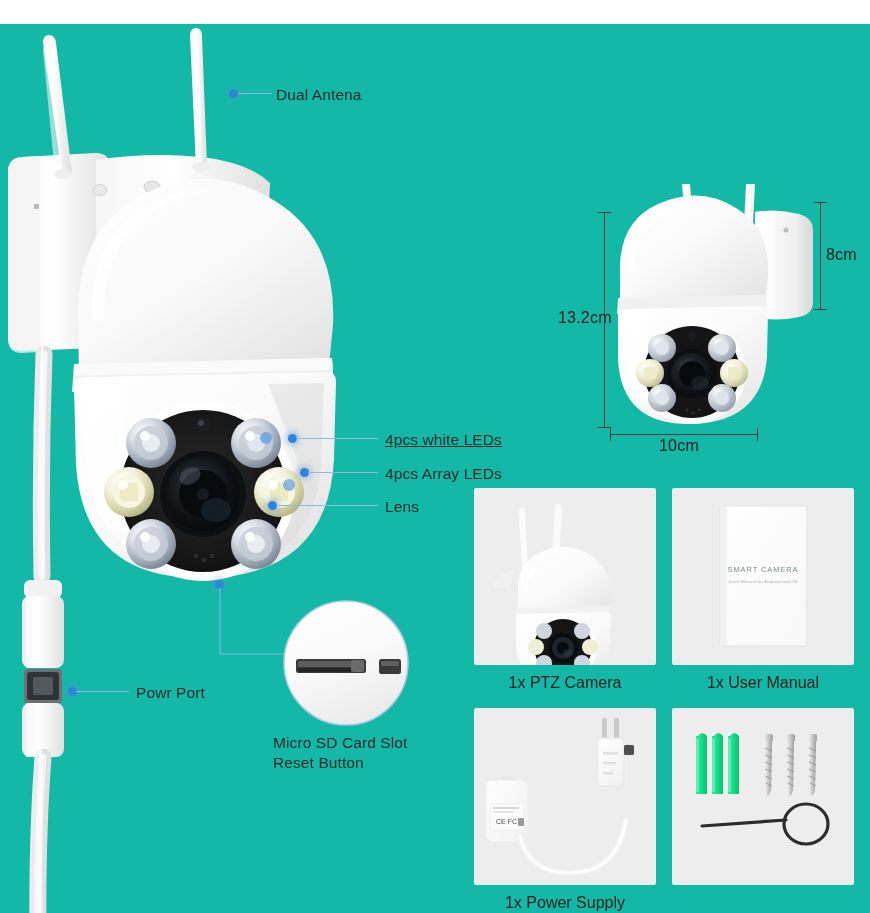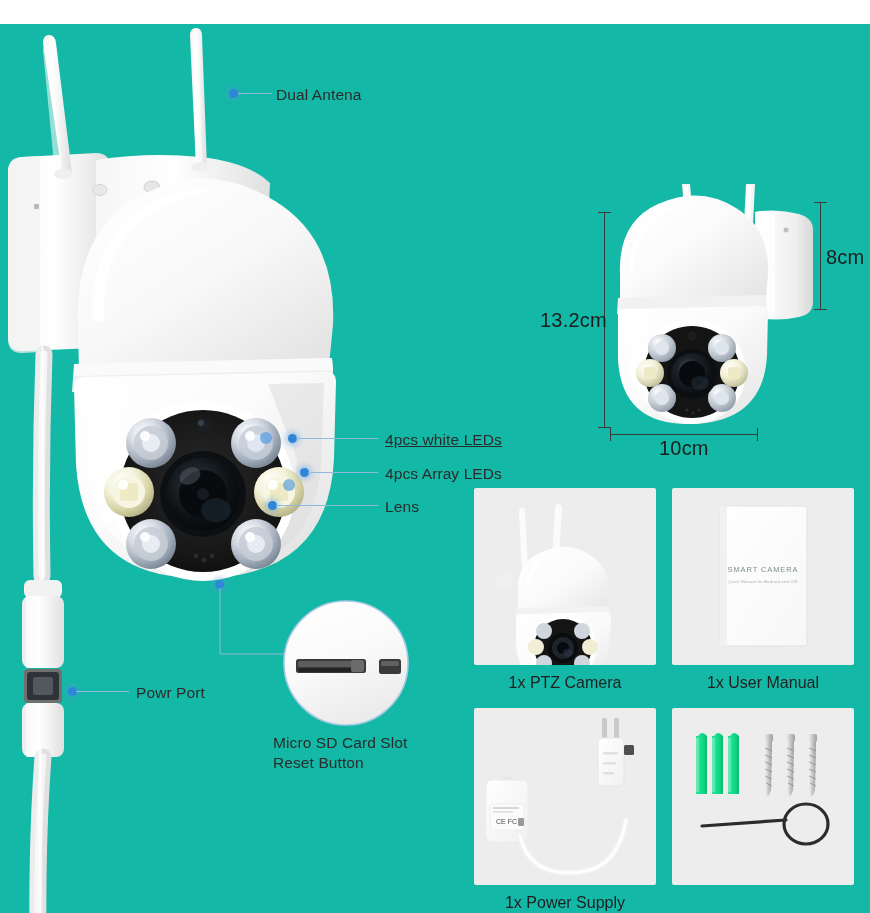--- a/index.html
+++ b/index.html
@@ -26,21 +26,21 @@
     letter-spacing:.1px;
   }
   
   .lead-line{background:#8fb9dd;height:1px;}
   .lead-dot{
     width:9px;height:9px;border-radius:50%;
     background:#2f86d8;
     box-shadow:0 0 5px 3px rgba(79,150,220,.38);
   }
   
-  .dim-text{font-size:20px;color:#1d1d1d;letter-spacing:.2px;}
+  .dim-text{font-size:16px;color:#1d1d1d;letter-spacing:.2px;}
   .dim-line-v{background:#3a3a3a;width:1px;}
   .dim-line-h{background:#3a3a3a;height:1px;}
   .dim-cap-h{background:#3a3a3a;height:1px;width:13px;}
   .dim-cap-v{background:#3a3a3a;width:1px;height:13px;}
 
   
   .pkg-card{
     background:#ededed;
     border-radius:2px;
   }
@@ -352,21 +352,21 @@
       <circle cx="92" cy="190" r="25" fill="#0b0f12"></circle>
       <circle cx="92" cy="190" r="21" fill="url(#d_lens)"></circle>
       <circle cx="92" cy="190" r="13" fill="#070a0d"></circle>
       <ellipse cx="100" cy="199" rx="9" ry="7" fill="#26323d" opacity=".5"></ellipse>
     </svg>
   </div>
 
   <div class="abs dim-line-v" style="left:604px;top:188px;height:216px;"></div>
   <div class="abs dim-cap-h" style="left:598px;top:188px;"></div>
   <div class="abs dim-cap-h" style="left:598px;top:403px;"></div>
-  <div class="abs dim-text" style="left:540px;top:285px;text-align:center;">13.2cm</div>
+  <div class="abs dim-text" style="left:558px;top:285px;text-align:center;">13.2cm</div>
 
   <div class="abs dim-line-h" style="left:610px;top:410px;width:148px;"></div>
   <div class="abs dim-cap-v" style="left:610px;top:404px;"></div>
   <div class="abs dim-cap-v" style="left:757px;top:404px;"></div>
   <div class="abs dim-text" style="left:659px;top:413px;">10cm</div>
 
   <div class="abs dim-line-v" style="left:820px;top:178px;height:108px;"></div>
   <div class="abs dim-cap-h" style="left:814px;top:178px;"></div>
   <div class="abs dim-cap-h" style="left:814px;top:285px;"></div>
   <div class="abs dim-text" style="left:826px;top:222px;">8cm</div>

